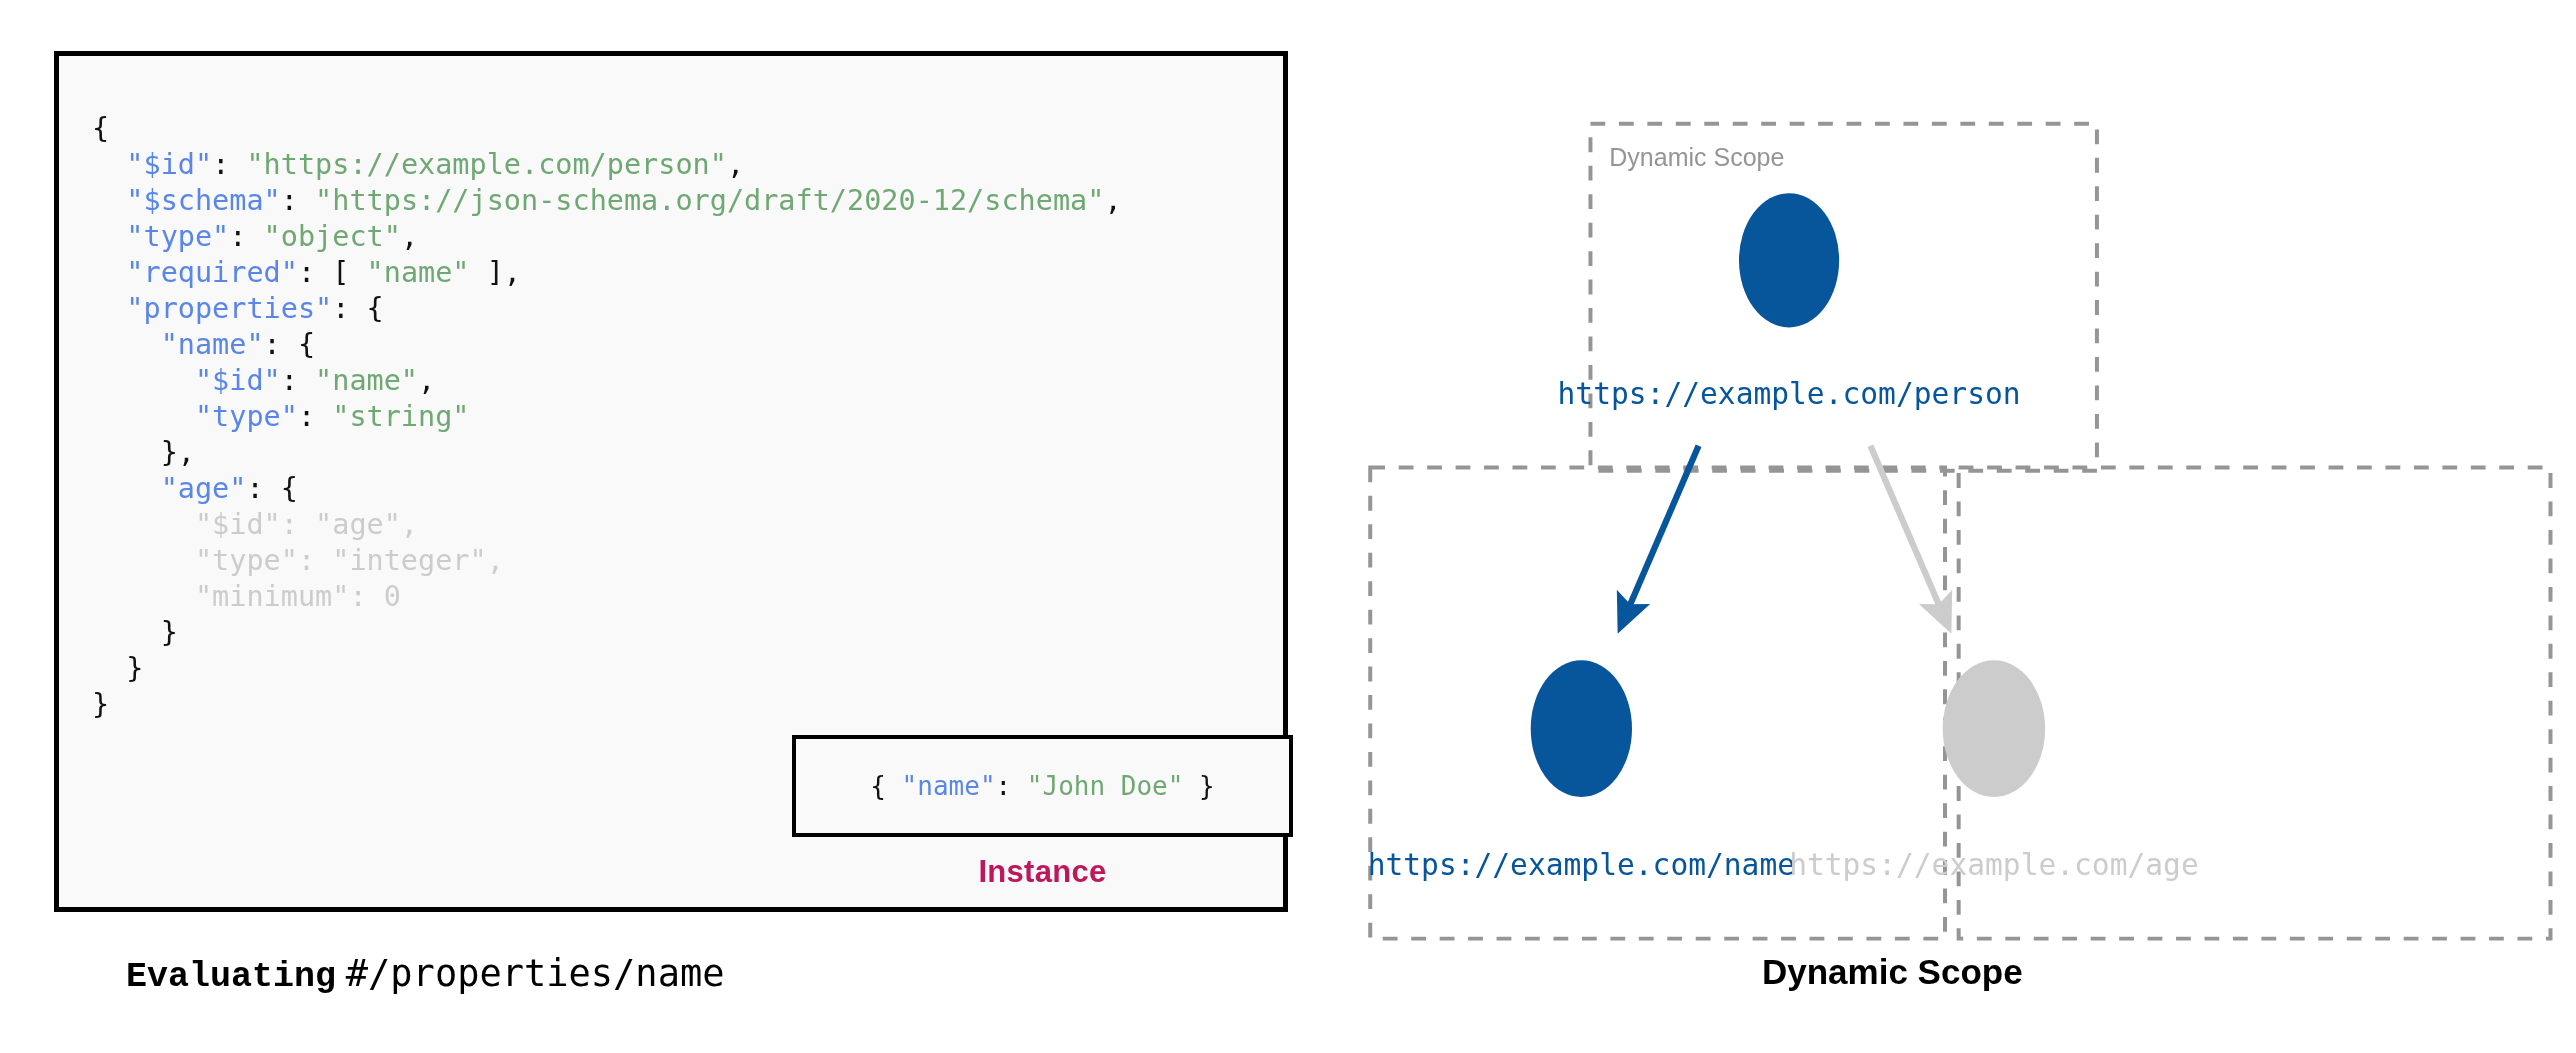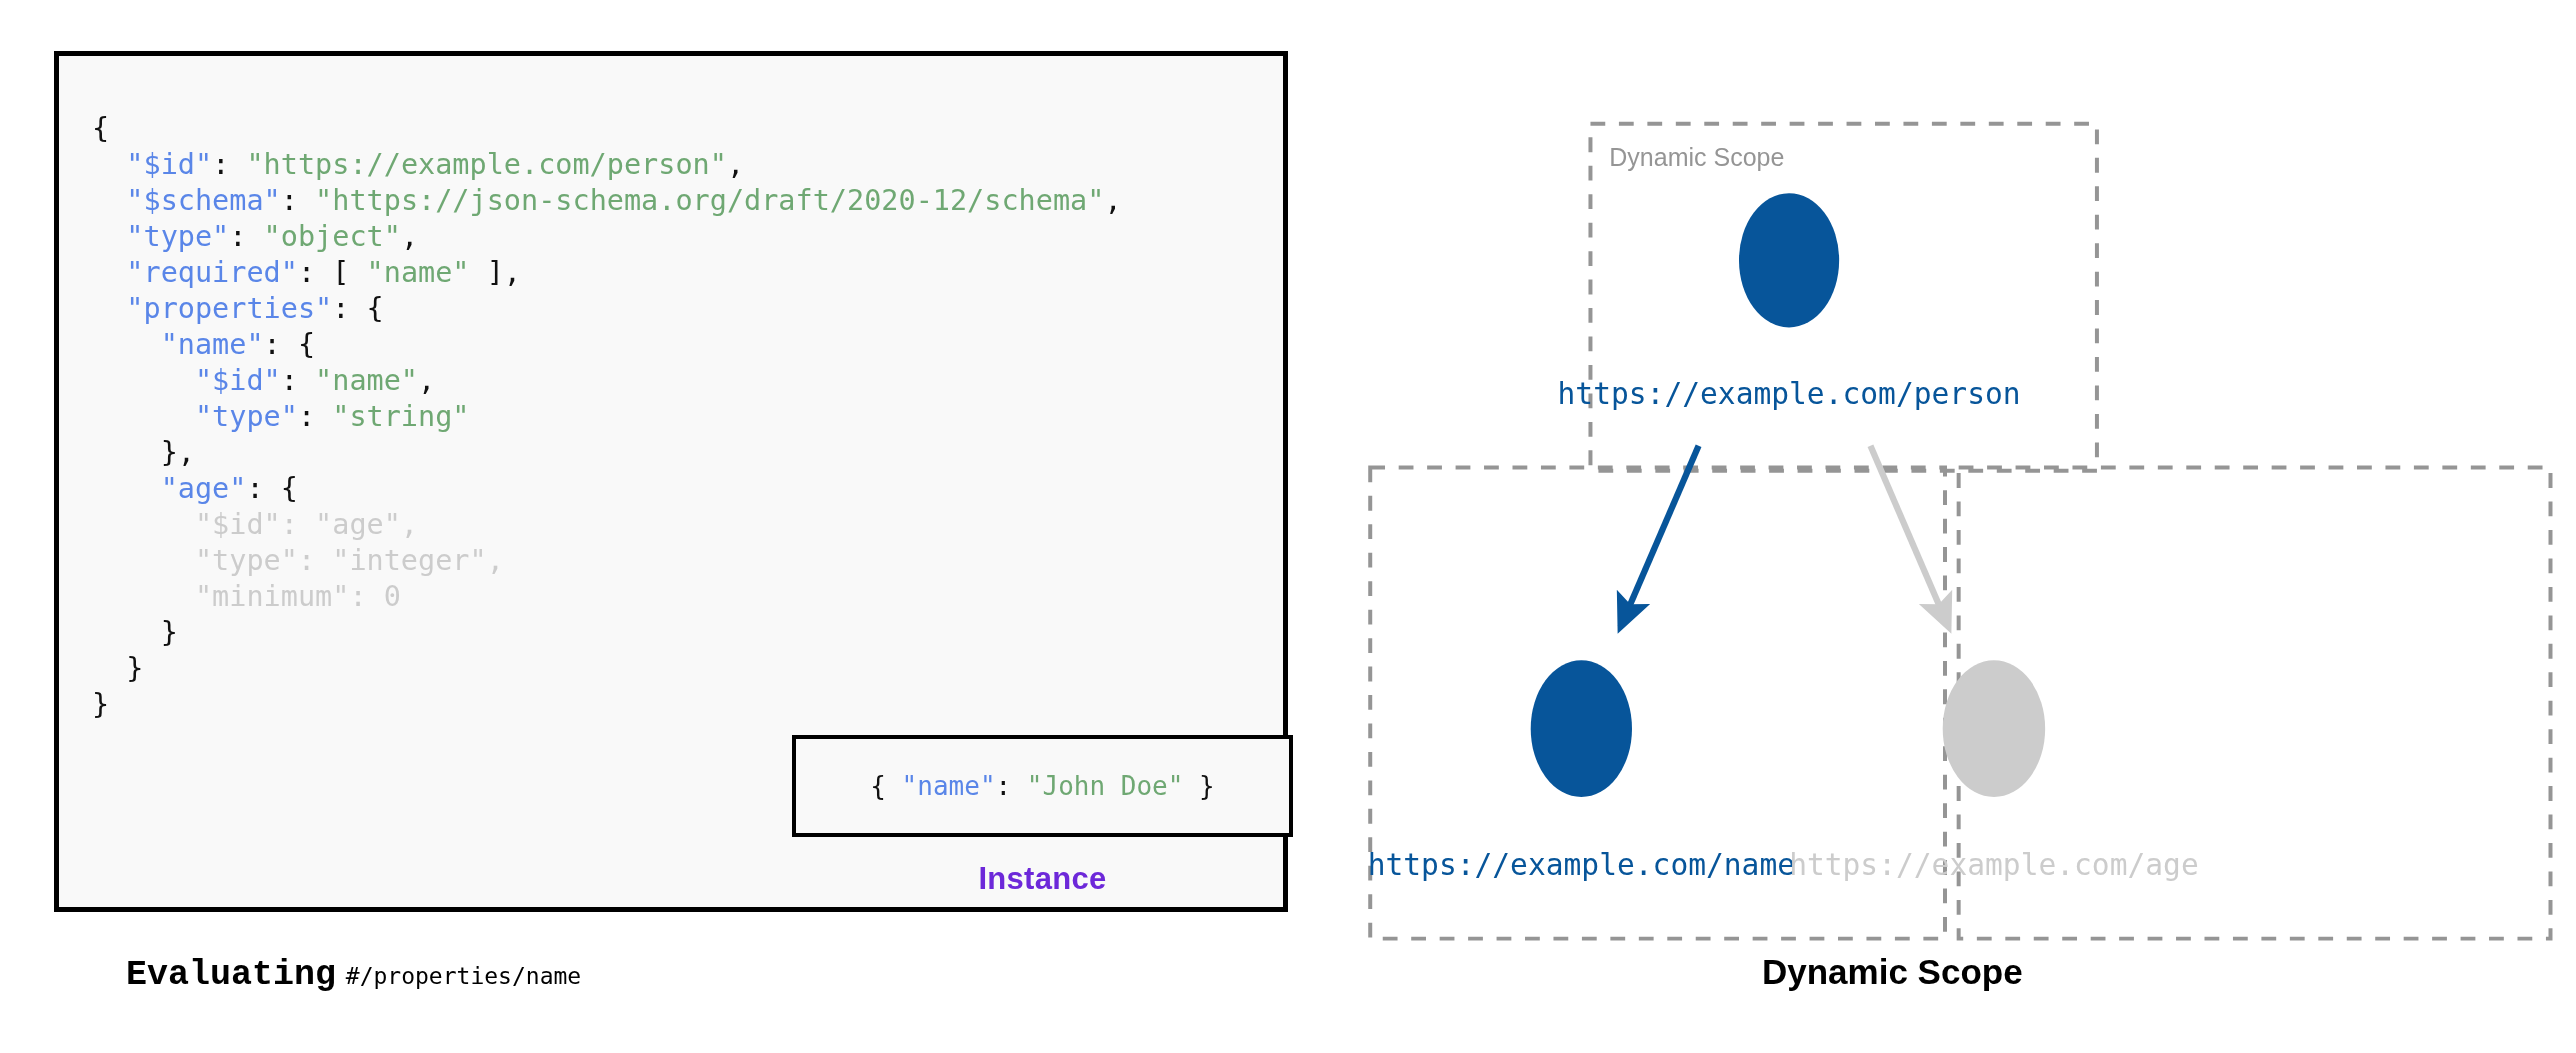--- a/index.html
+++ b/index.html
@@ -22,29 +22,29 @@
   .p{color:#111111;}
   .dim{color:#cccccc;}
 
   
   #instance-wrap{position:absolute;left:733px;top:679px;width:501px;}
   #instance-box{width:501px;height:102px;background:#f9f9f9;
                 border:4.6px solid #000000;box-sizing:border-box;
                 display:flex;align-items:center;justify-content:center;}
   #instance-code{font-family:"DejaVu Sans Mono","Liberation Mono",monospace;
                  font-size:26px;white-space:pre;color:#111111;}
-  #instance-caption{margin-top:24px;text-align:center;font-size:31px;
-                    font-weight:bold;color:#6d28d9;letter-spacing:0.3px;}
+  #instance-caption{margin-top:17px;text-align:center;font-size:31px;
+                    font-weight:bold;color:#be185d;letter-spacing:0.3px;}
 
   
   #left-caption{position:absolute;left:126px;top:952px;
                 font-size:35px;color:#000000;white-space:nowrap;}
   #left-caption .b{font-weight:bold;font-family:Liberation Mono, monospace;}
   #left-caption .m{font-family:"DejaVu Sans Mono","Liberation Mono",monospace;
-                   font-weight:normal;font-size:23px;}
+                   font-weight:normal;font-size:37px;}
 
   
   #diagram{position:absolute;left:1355px;top:85px;width:1213px;height:865px;}
   #diagram svg{position:absolute;left:0;top:0;}
 
   .scope-label{font-family:"Liberation Sans",sans-serif;font-size:44px;fill:#959595;}
   .node-label{font-family:"DejaVu Sans Mono","Liberation Mono",monospace;font-size:52px;}
   .lbl-blue{fill:#07559a;}
   .lbl-grey{fill:#cccccc;}
 

